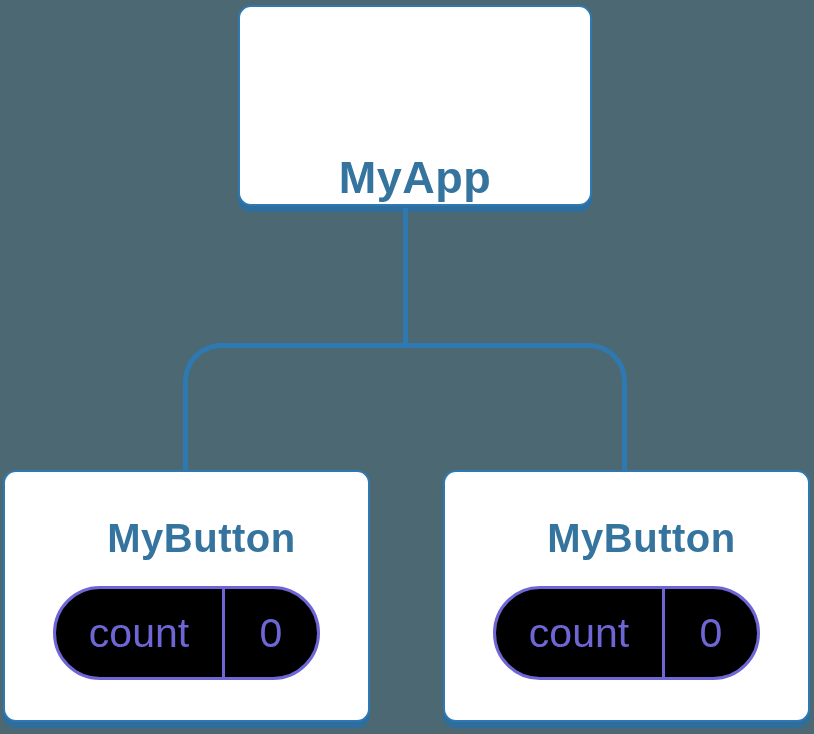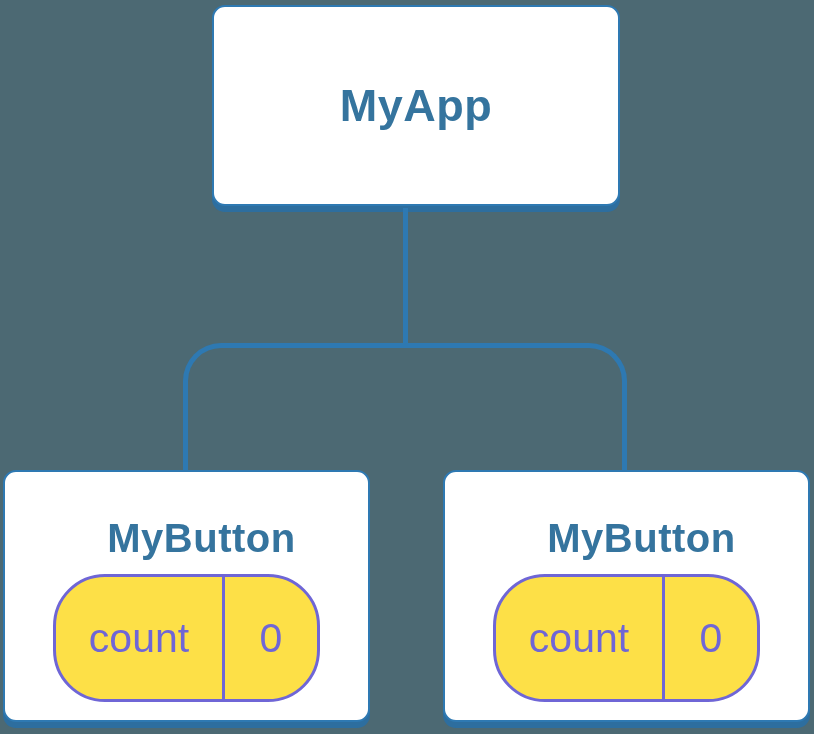--- a/index.html
+++ b/index.html
@@ -21,26 +21,26 @@
   
   .card {
     position: absolute;
     background: #ffffff;
     border: 2px solid var(--connector-color, #2E79B2);
     border-radius: 13px;
     box-shadow: 0 6px 0 0 var(--card-shadow-color, #2D6E9F);
     box-sizing: border-box;
   }
   .card-root {
-    left: 212px;
+    left: 238px;
     top: 5px;
-    width: 408px;
+    width: 354px;
     height: 201px;
     display: flex;
-    align-items: center;
+    align-items: flex-end;
     justify-content: center;
   }
   .card-child {
     top: 470px;
     width: 367px;
     height: 252px;
     display: flex;
     flex-direction: column;
     align-items: center;
   }
@@ -57,29 +57,29 @@
     margin-top: 42px;
     color: var(--title-color, #35749E);
     font-size: 40px;
     font-weight: bold;
     letter-spacing: 0.5px;
     line-height: 1.2;
     margin-left: 30px;
   }
   
   .state-pill {
-    margin-top: 12px;
+    margin-top: 24px;
     width: 267px;
-    height: 128px;
+    height: 94px;
     border: 3px solid var(--state-color, #6F66D6);
     border-radius: 52px;
     box-sizing: border-box;
     display: flex;
     overflow: hidden;
-    background: #fde047;
+    background: #000000;
   }
   .state-key-cell {
     flex: 1;
     display: flex;
     align-items: center;
     justify-content: center;
     border-right: 3px solid var(--state-color, #6F66D6);
   }
   .state-value-cell {
     width: 92px;

